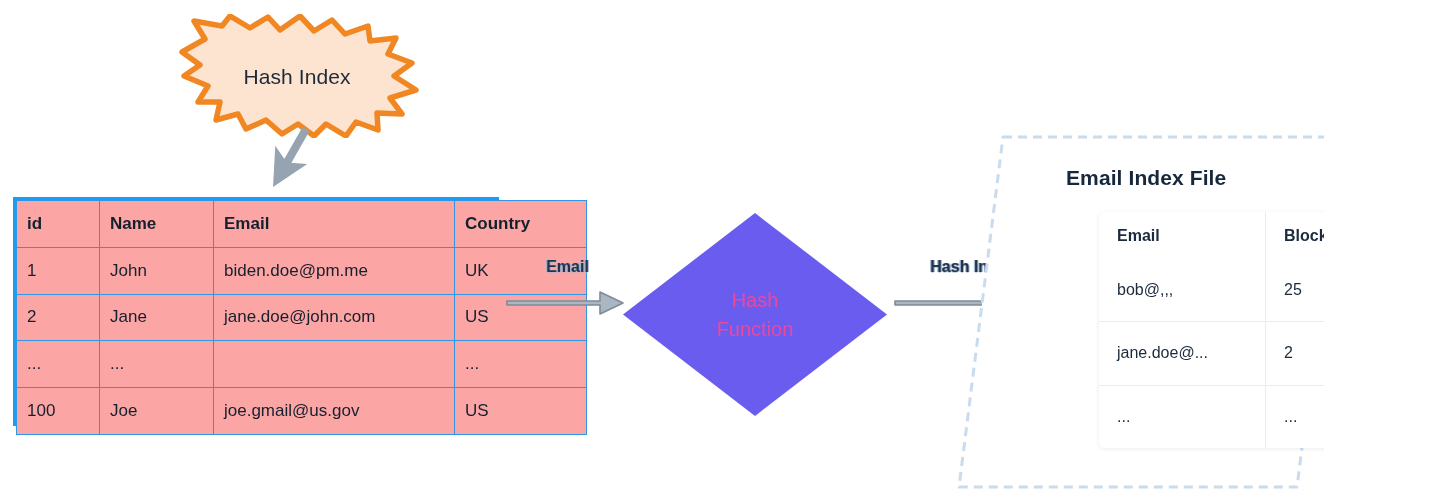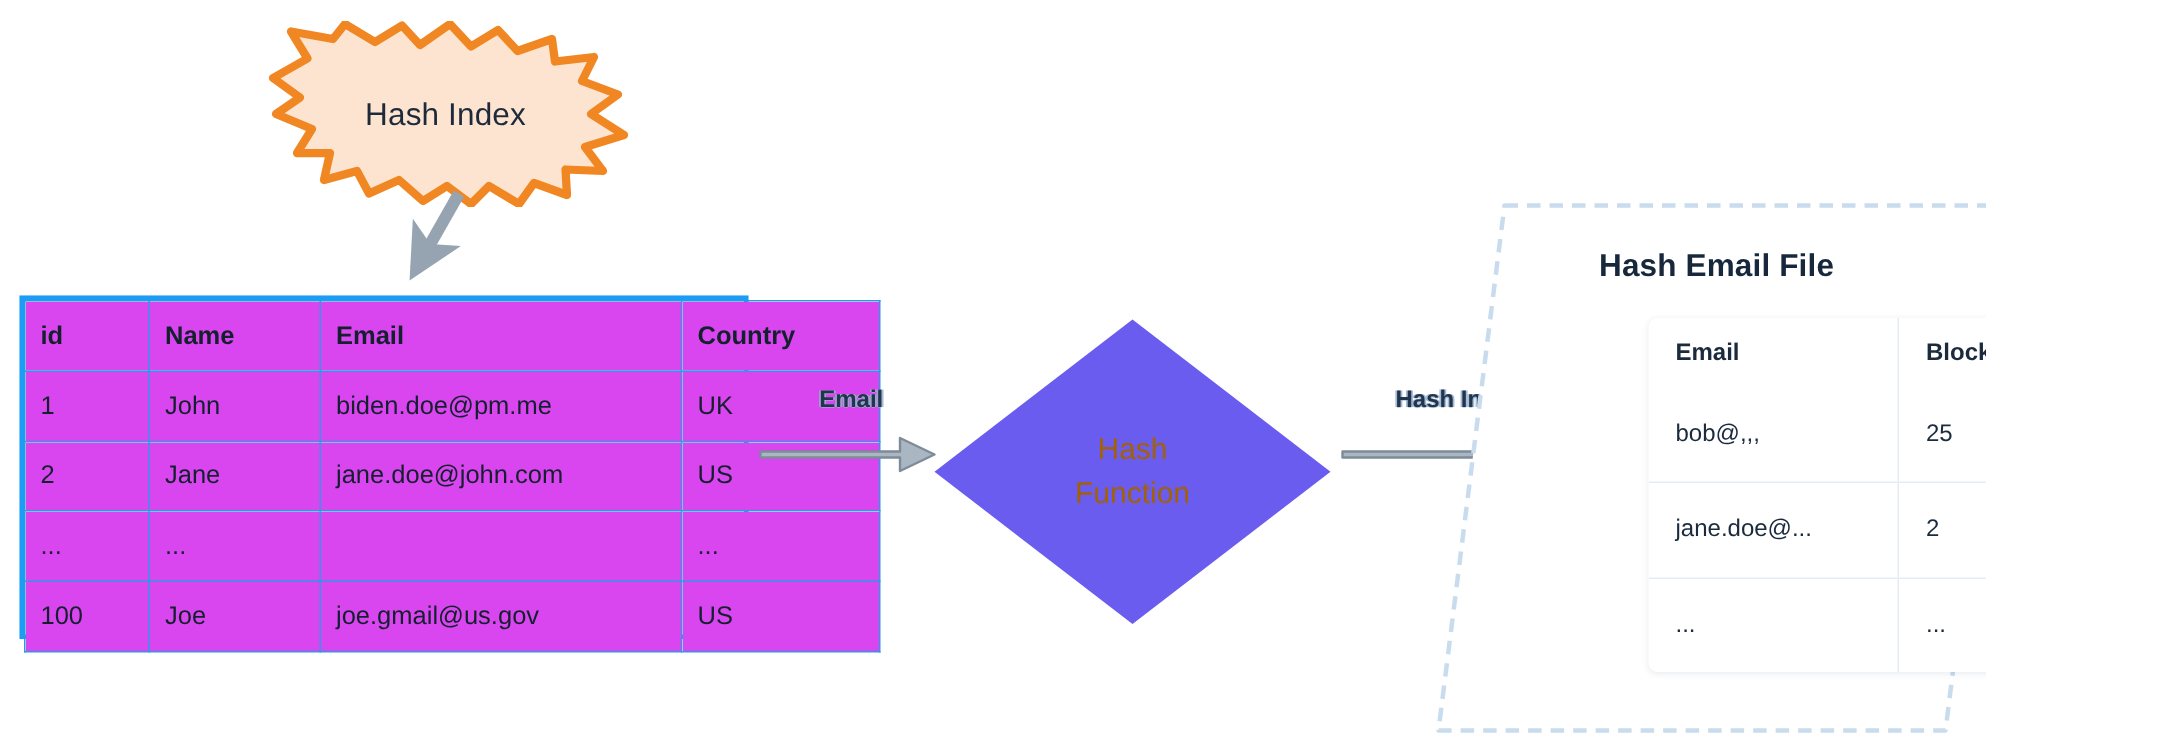--- a/index.html
+++ b/index.html
@@ -65,21 +65,21 @@
   }
   table.data-table {
     border-collapse: collapse;
     width: 100%;
     height: 100%;
     table-layout: fixed;
   }
   table.data-table th,
   table.data-table td {
     border: 1.5px solid #2f97e8;
-    background: #d946ef;
+    background: #fca5a5;
     padding: 0 10px;
     text-align: left;
     font-size: 17px;
     color: #14202e;
     font-weight: normal;
     height: 45.8px;
     overflow: hidden;
     white-space: nowrap;
     margin-left: 23px;
   }
@@ -123,21 +123,21 @@
   }
   #diamond svg { display: block; width: 100%; height: 100%; }
   #diamond-label {
     position: absolute;
     left: 0; top: 0;
     width: 266px; height: 205px;
     display: flex;
     flex-direction: column;
     align-items: center;
     justify-content: center;
-    color: #a16207;
+    color: #ec4899;
     font-size: 20px;
     line-height: 1.45;
     text-align: center;
   }
 
   
   #hashindex-arrow-group {
     position: absolute;
     left: 893px;
     top: 258px;
@@ -290,21 +290,21 @@
       <path d="M2,15 L130,15 L130,6 L153,17 L130,28 L130,19 L2,19 Z" fill="#aab6c2" stroke="#7e8b99" stroke-width="1.6" stroke-linejoin="round"></path>
     </svg>
   </div>
 
   <div id="parallelogram">
     <svg viewBox="0 0 390 358" xmlns="http://www.w3.org/2000/svg">
       <polygon points="48,4 386,4 342,354 4,354" fill="#ffffff" stroke="#c9dcee" stroke-width="3" stroke-dasharray="9 6" stroke-linejoin="round"></polygon>
     </svg>
   </div>
 
-  <div id="index-file-title">Hash Email File</div>
+  <div id="index-file-title">Email Index File</div>
 
   <div id="index-table-wrap">
     <table class="index-table">
       <thead>
         <tr>
           <th class="icol-email">Email</th>
           <th class="icol-block has-divider">Block</th>
         </tr>
       </thead>
       <tbody>

